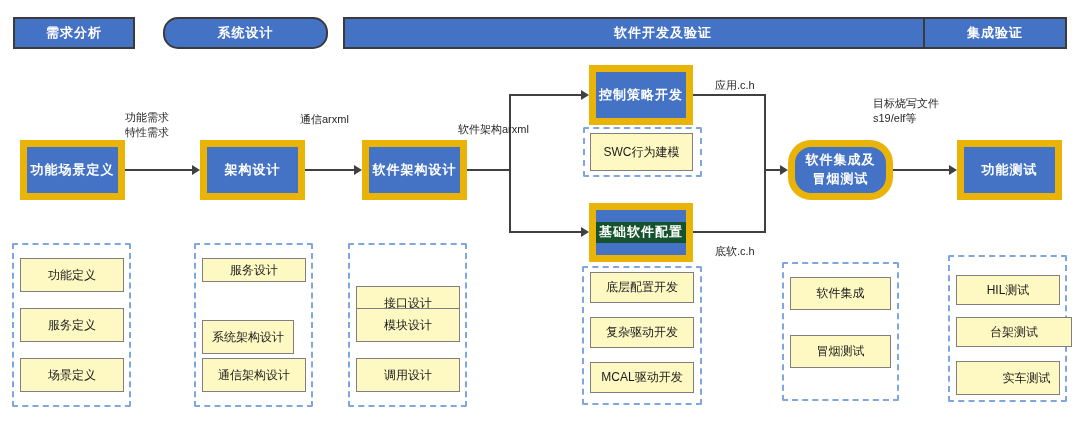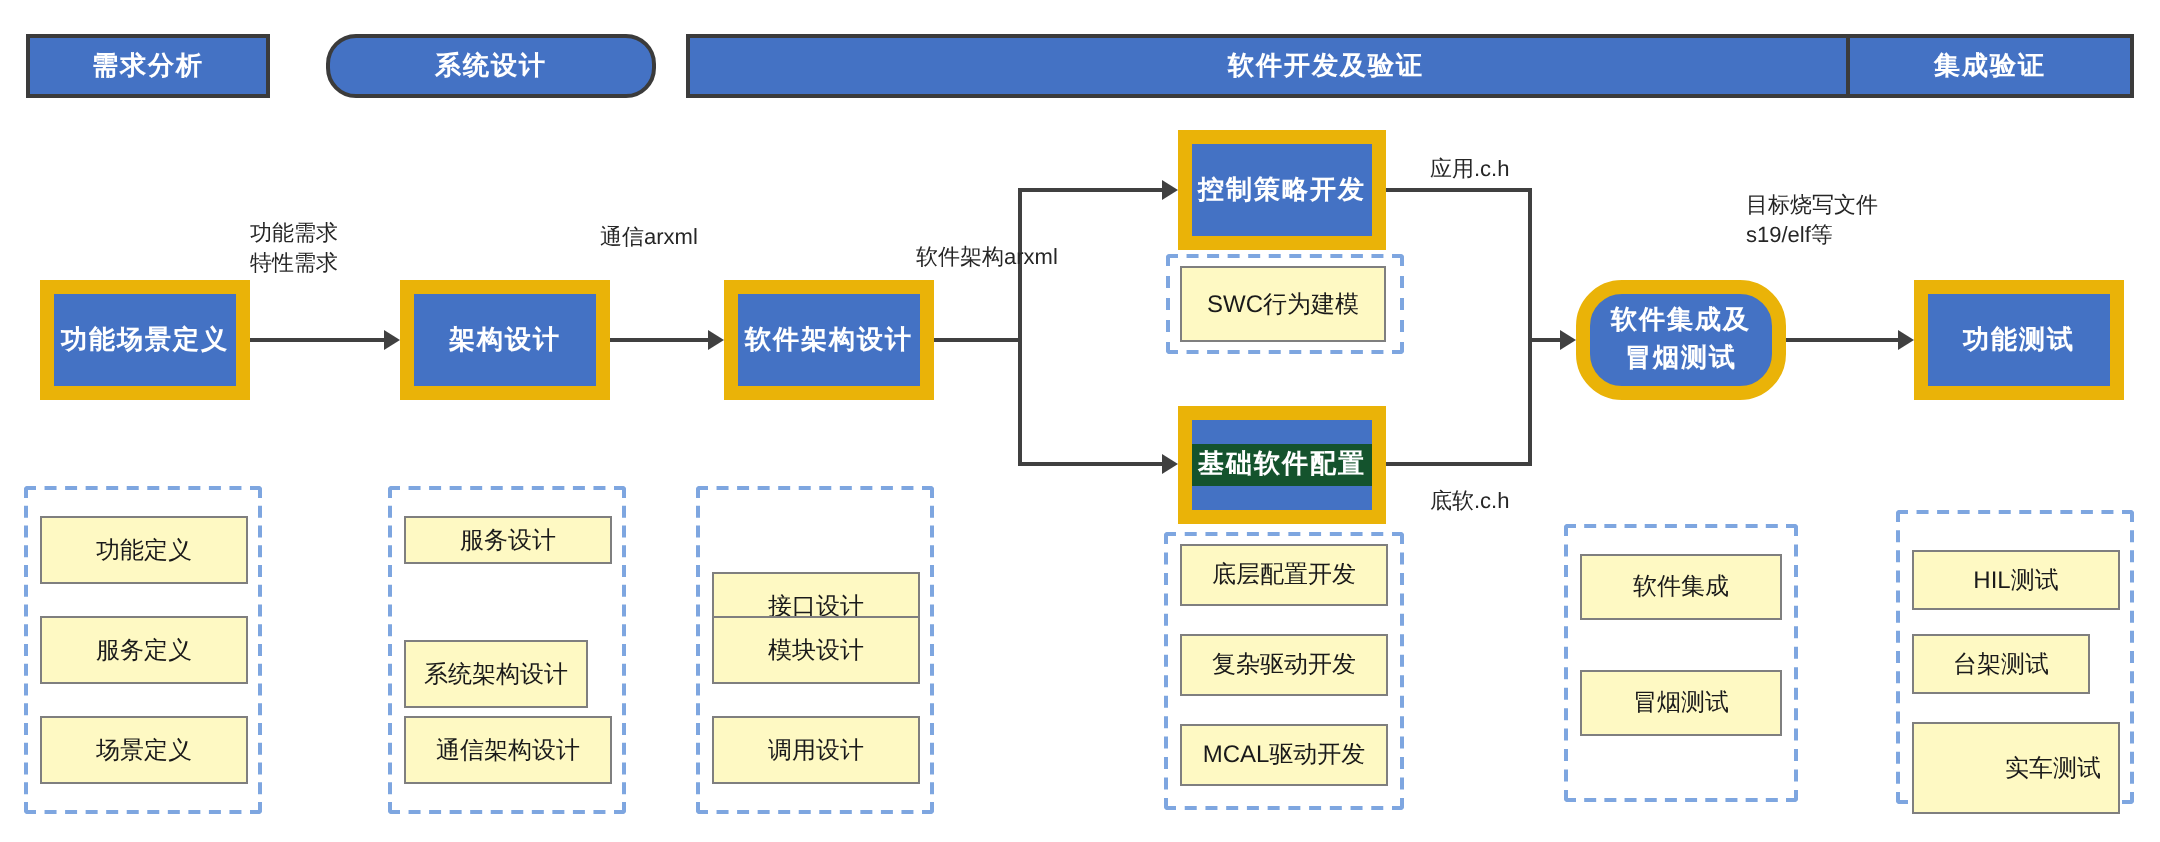--- a/index.html
+++ b/index.html
@@ -122,16 +122,16 @@
   <div class="sub" style="left:590px; top:272px; width:104px; height:31px;">底层配置开发</div>
   <div class="sub" style="left:590px; top:317px; width:104px; height:31px;">复杂驱动开发</div>
   <div class="sub" style="left:590px; top:362px; width:104px; height:31px;">MCAL驱动开发</div>
 
   <div class="group" style="left:782px; top:262px; width:117px; height:139px;"></div>
   <div class="sub" style="left:790px; top:277px; width:101px; height:33px;">软件集成</div>
   <div class="sub" style="left:790px; top:335px; width:101px; height:33px;">冒烟测试</div>
 
   <div class="group" style="left:948px; top:255px; width:119px; height:147px;"></div>
   <div class="sub" style="left:956px; top:275px; width:104px; height:30px;">HIL测试</div>
-  <div class="sub" style="left:956px; top:317px; width:89px; height:30px;">台架测试</div>
-  <div class="sub" style="left:956px; top:361px; width:104px; height:46px;padding-left:37px;">实车测试</div>
+  <div class="sub" style="left:956px; top:317px; width:116px; height:30px;">台架测试</div>
+  <div class="sub" style="left:956px; top:361px; width:104px; height:34px;padding-left:37px;">实车测试</div>
 
 </div>
 
 </body></html>

